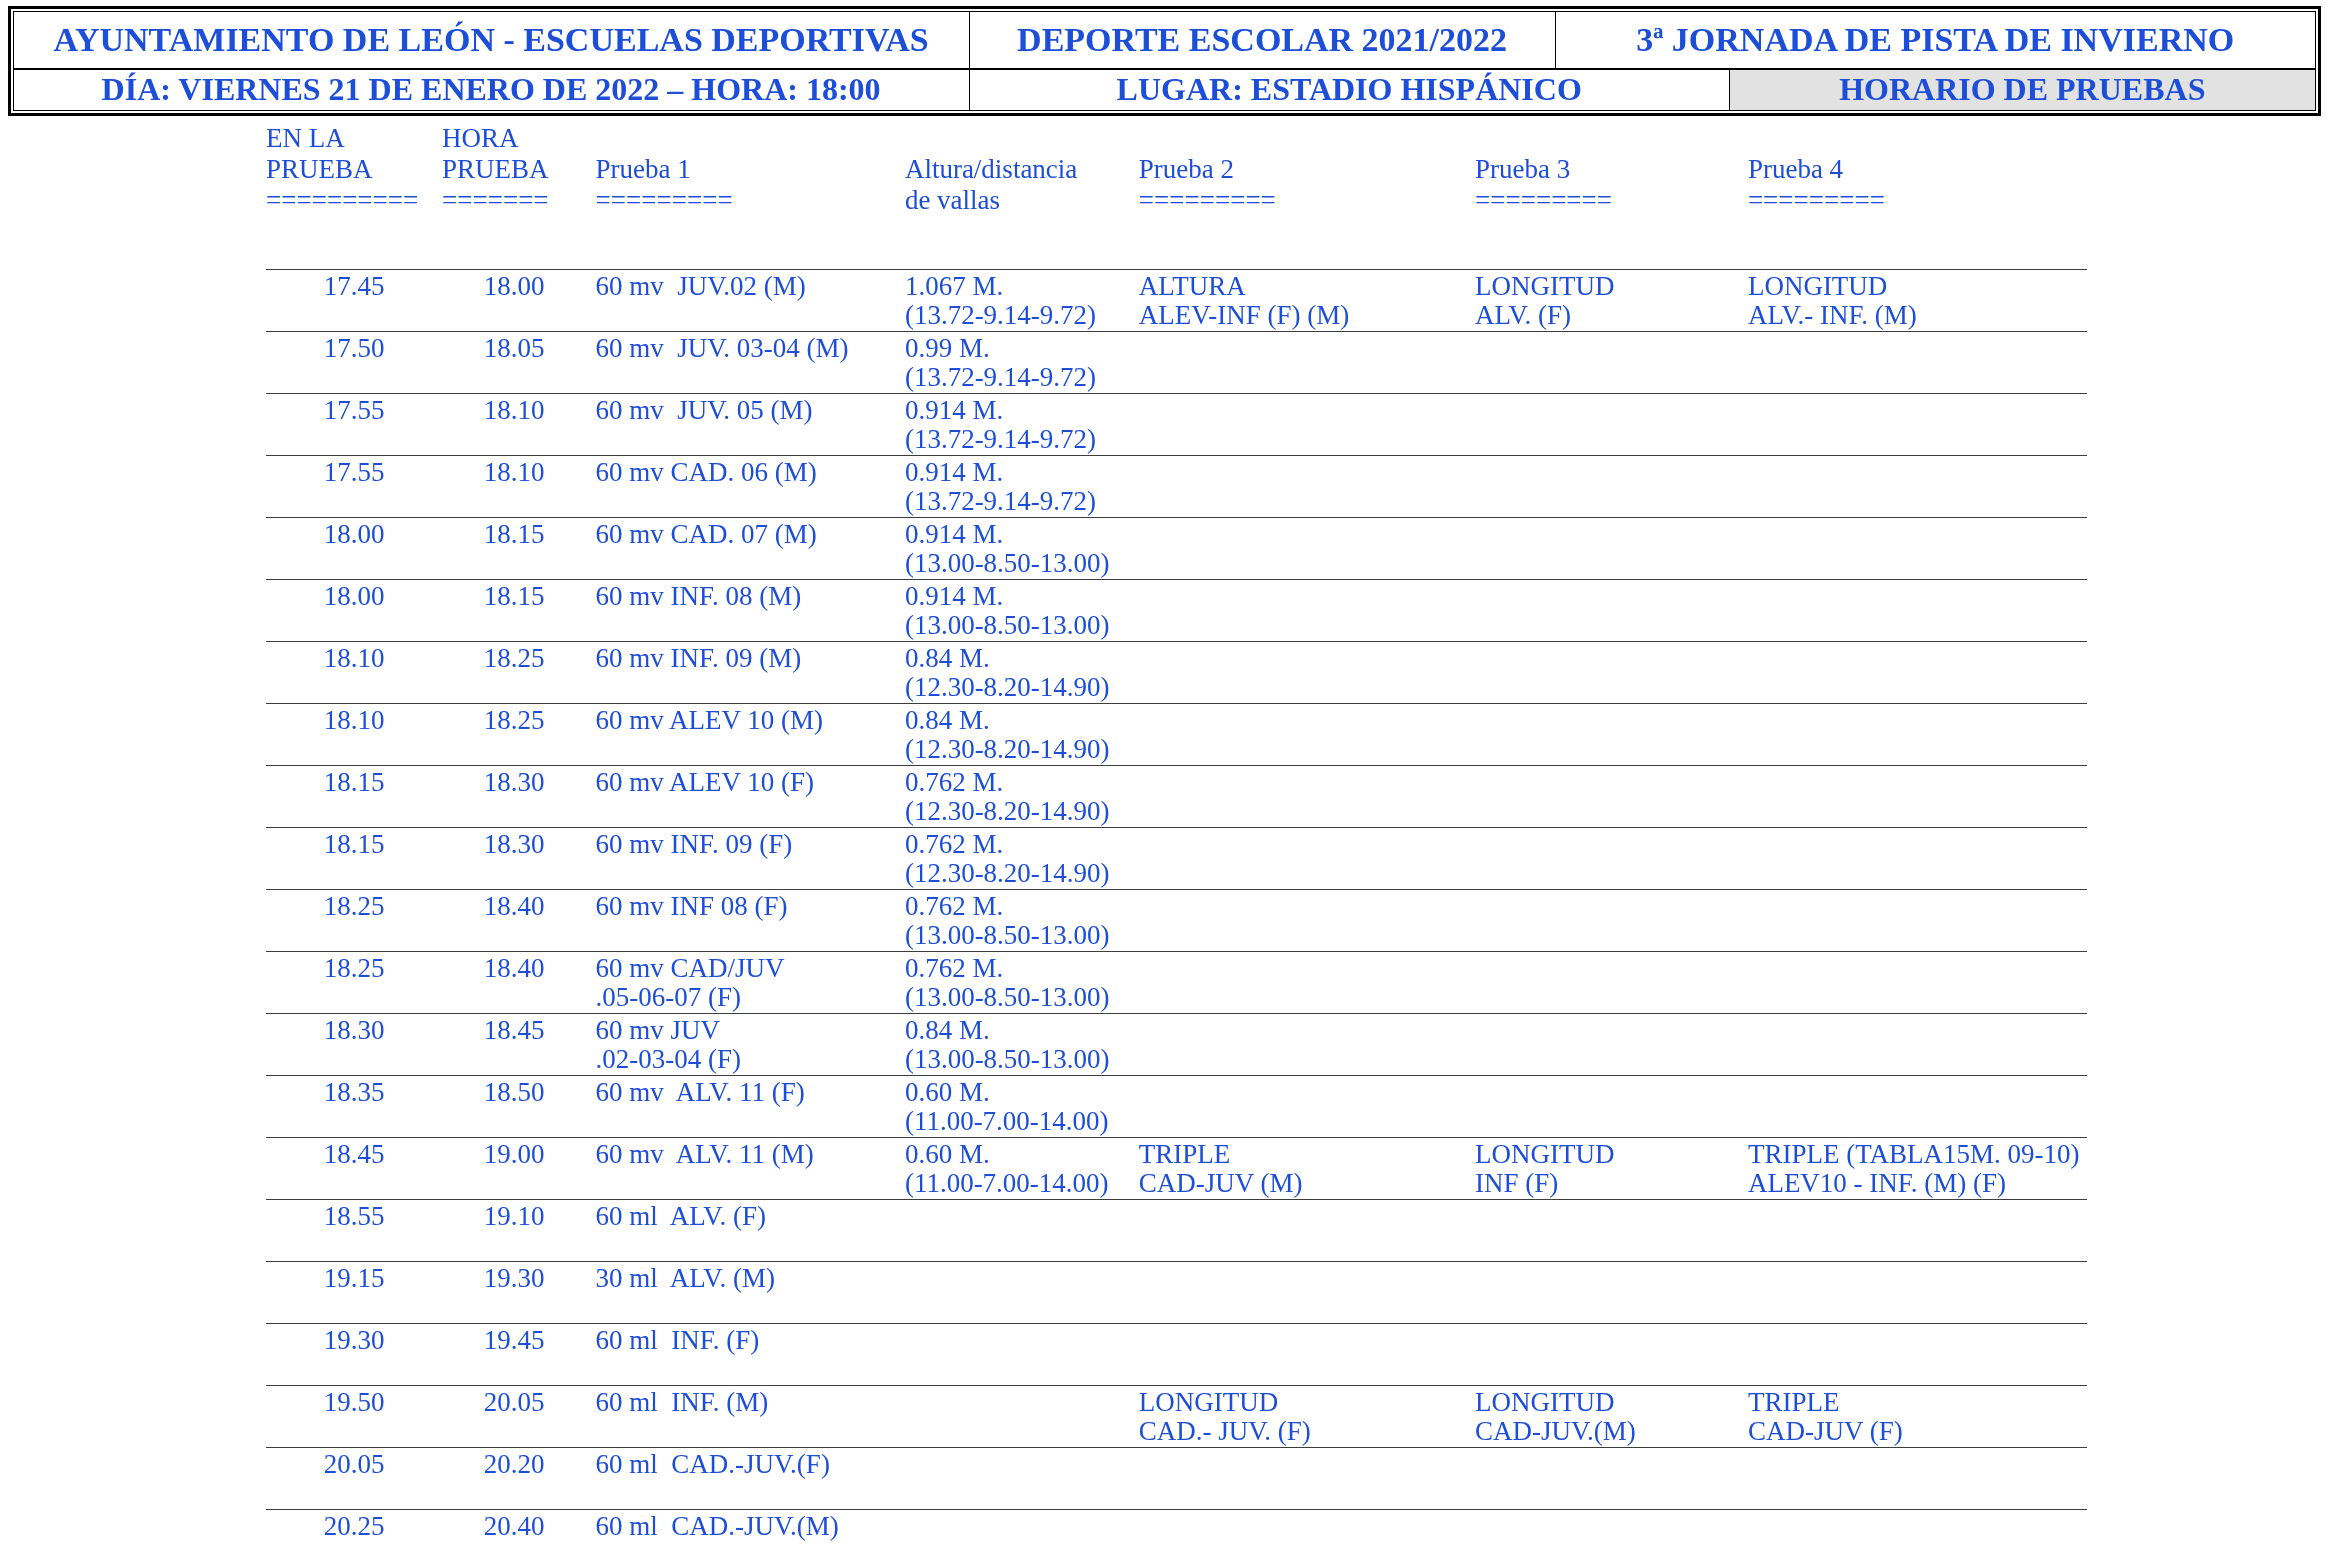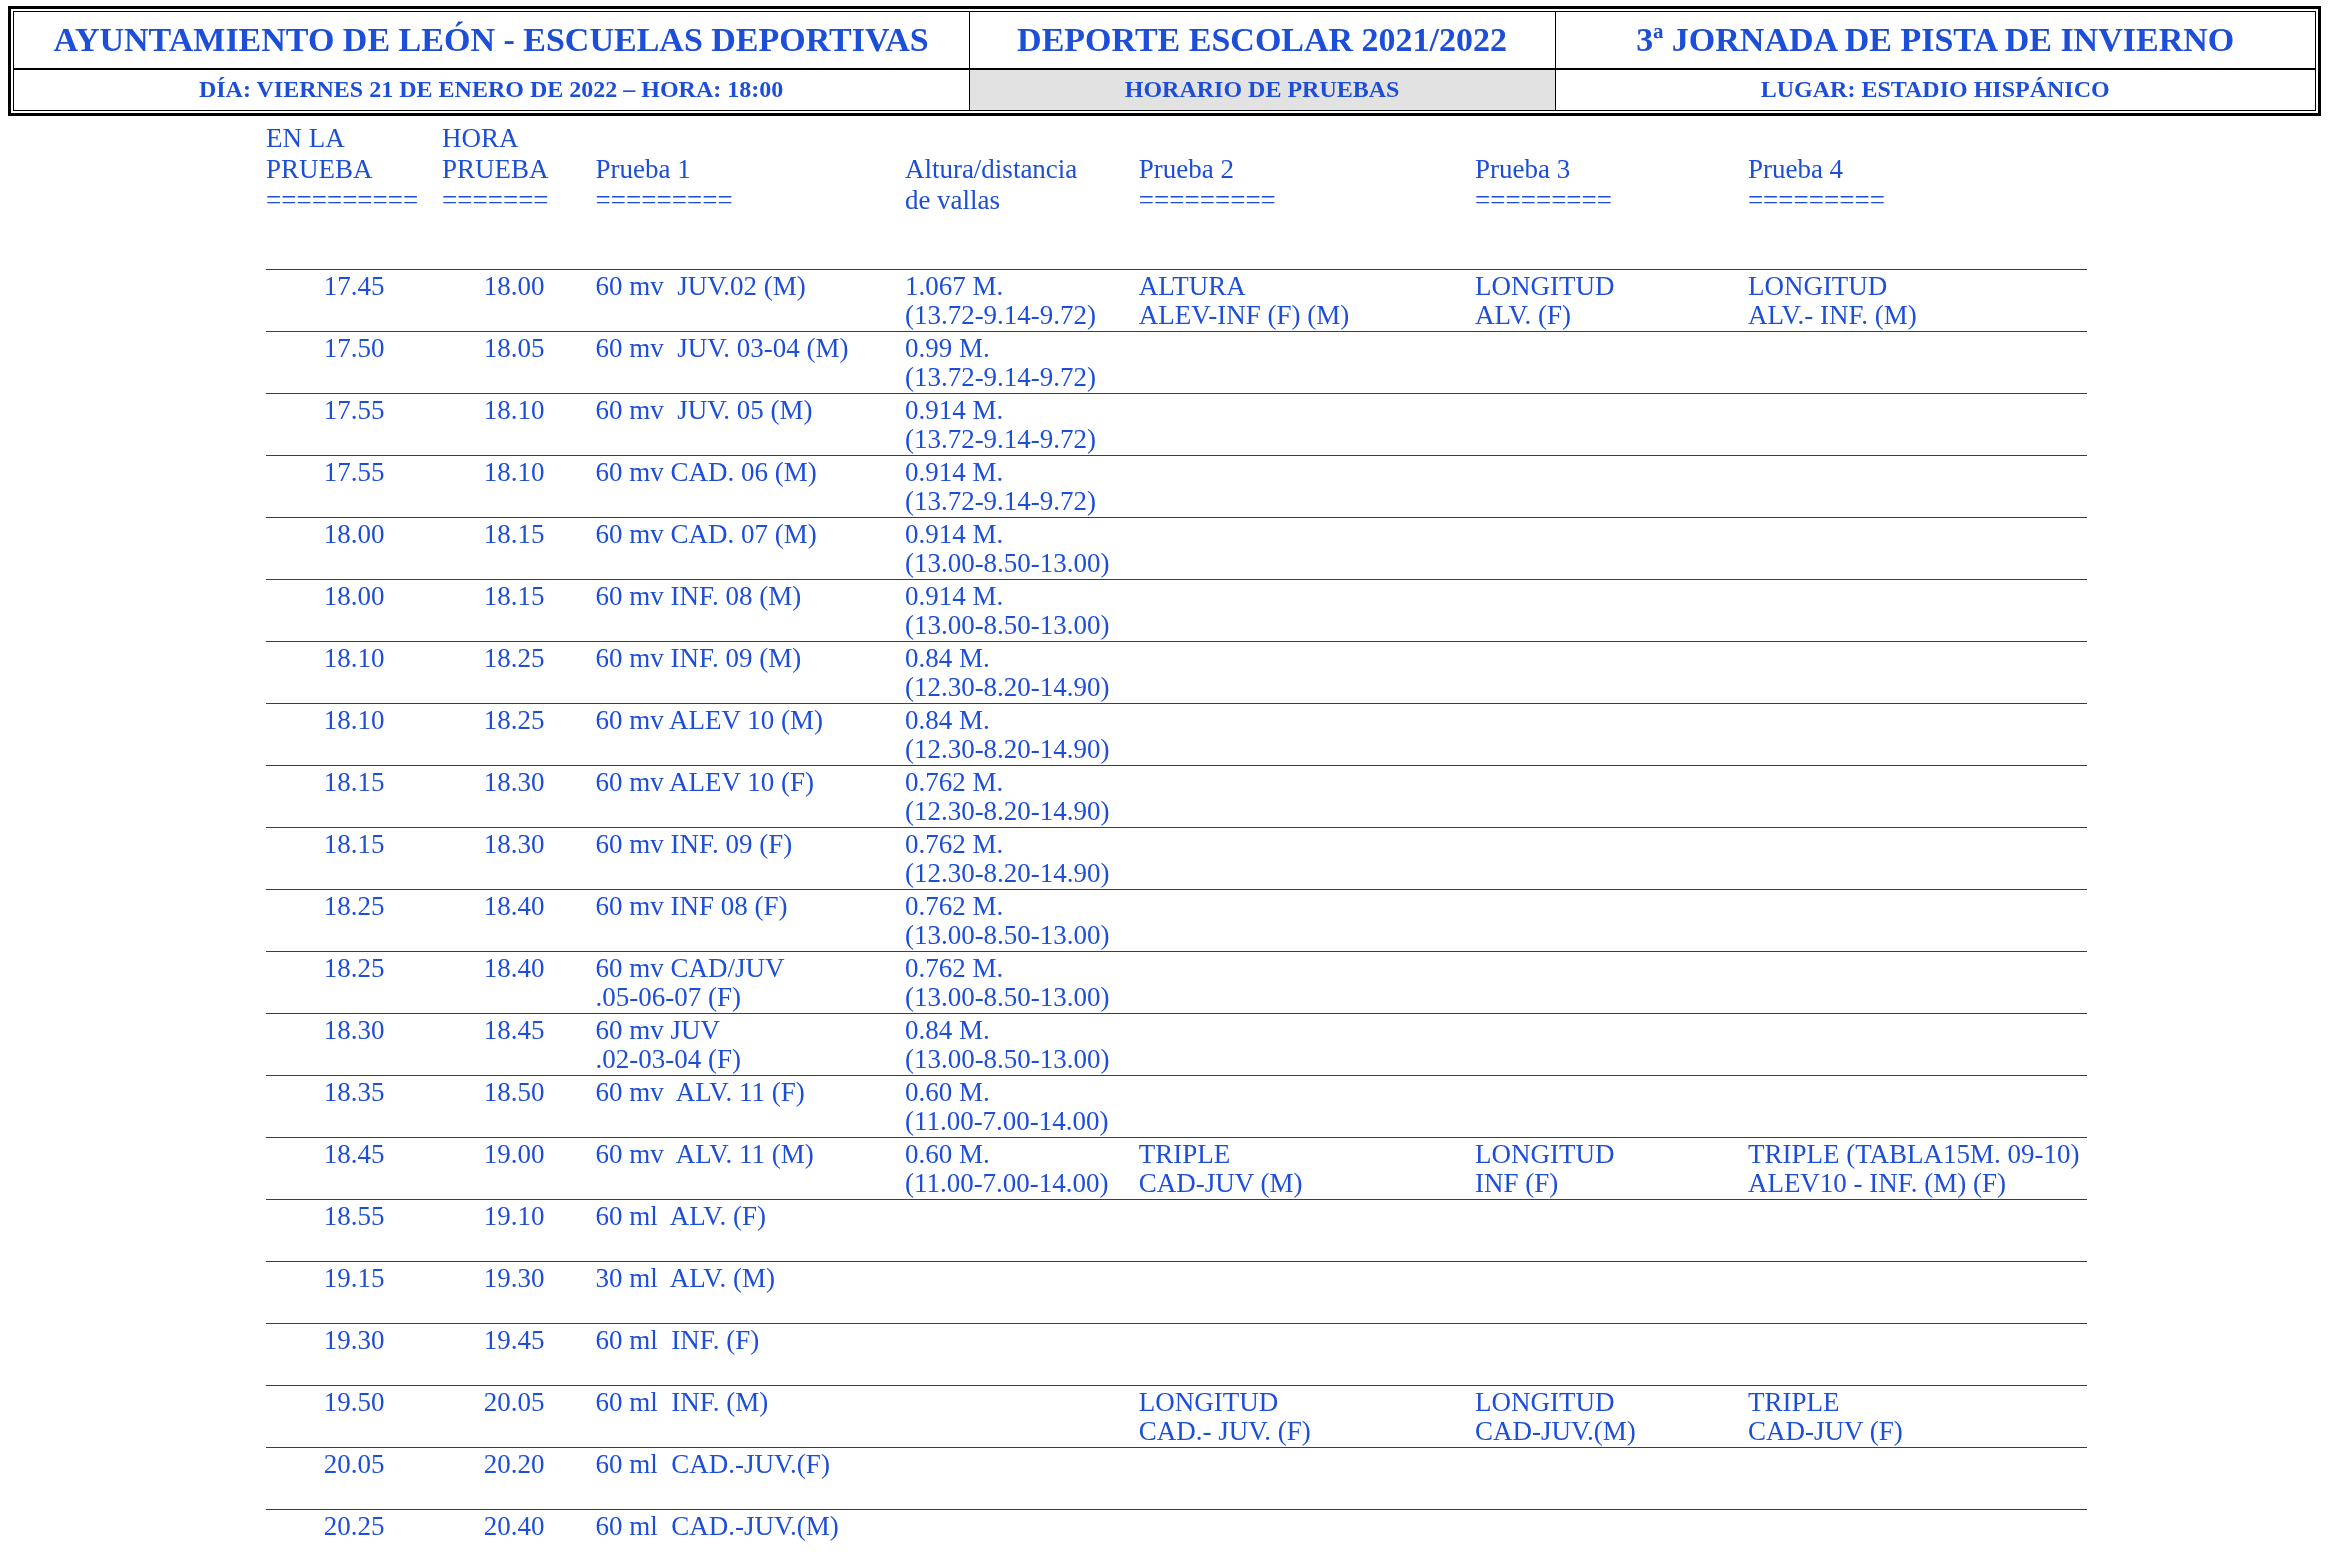--- a/index.html
+++ b/index.html
@@ -30,21 +30,21 @@
   .hdr-top{height:56px;}
   .hdr-bottom{height:40px;border-top:2.9px solid #000;}
   .hdr-cell{
     display:flex;align-items:center;justify-content:center;
     font-weight:bold;
     text-align:center;
     box-sizing:border-box;
     white-space:pre;
   }
   .hdr-top .hdr-cell{font-size:34px;}
-  .hdr-bottom .hdr-cell{font-size:24px;}
+  .hdr-bottom .hdr-cell{font-size:32px;}
   .hc1{width:955px;}
   .hc2{width:586px;border-left:1.9px solid #000;}
   .hc3{flex:1;border-left:1.9px solid #000;}
   .shaded{background:#e2e2e2;}
 
   
   .cols-header{
     position:absolute;
     left:266px; top:123px;
     width:1821px;
@@ -91,22 +91,22 @@
 
   <div class="hdr">
     <div class="hdr-inner">
       <div class="hdr-row hdr-top">
         <div class="hdr-cell hc1">AYUNTAMIENTO DE LEÓN - ESCUELAS DEPORTIVAS</div>
         <div class="hdr-cell hc2">DEPORTE ESCOLAR 2021/2022</div>
         <div class="hdr-cell hc3">3ª JORNADA DE PISTA DE INVIERNO</div>
       </div>
       <div class="hdr-row hdr-bottom">
         <div class="hdr-cell hc1">DÍA: VIERNES 21 DE ENERO DE 2022 – HORA: 18:00</div>
+        <div class="hdr-cell hc3">LUGAR: ESTADIO HISPÁNICO</div>
         <div class="hdr-cell hc2 shaded">HORARIO DE PRUEBAS</div>
-        <div class="hdr-cell hc3">LUGAR: ESTADIO HISPÁNICO</div>
       </div>
     </div>
   </div>
 
   <div class="cols-header" id="cols-header">
       <div class="hcol center">
         <div class="hline">EN LA</div>
         <div class="hline">PRUEBA</div>
         <div class="hline">==========</div>
       </div>

